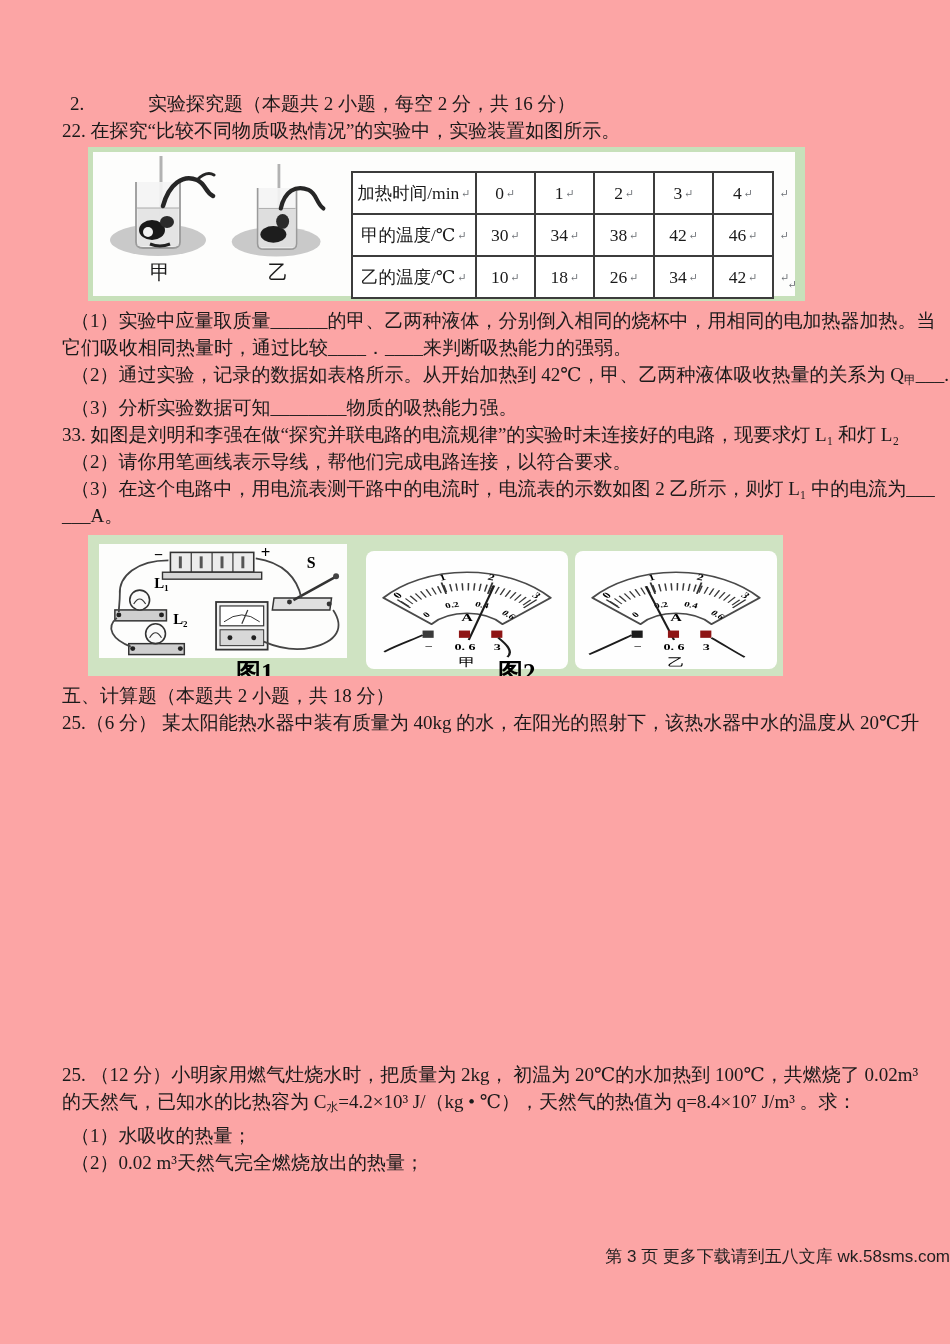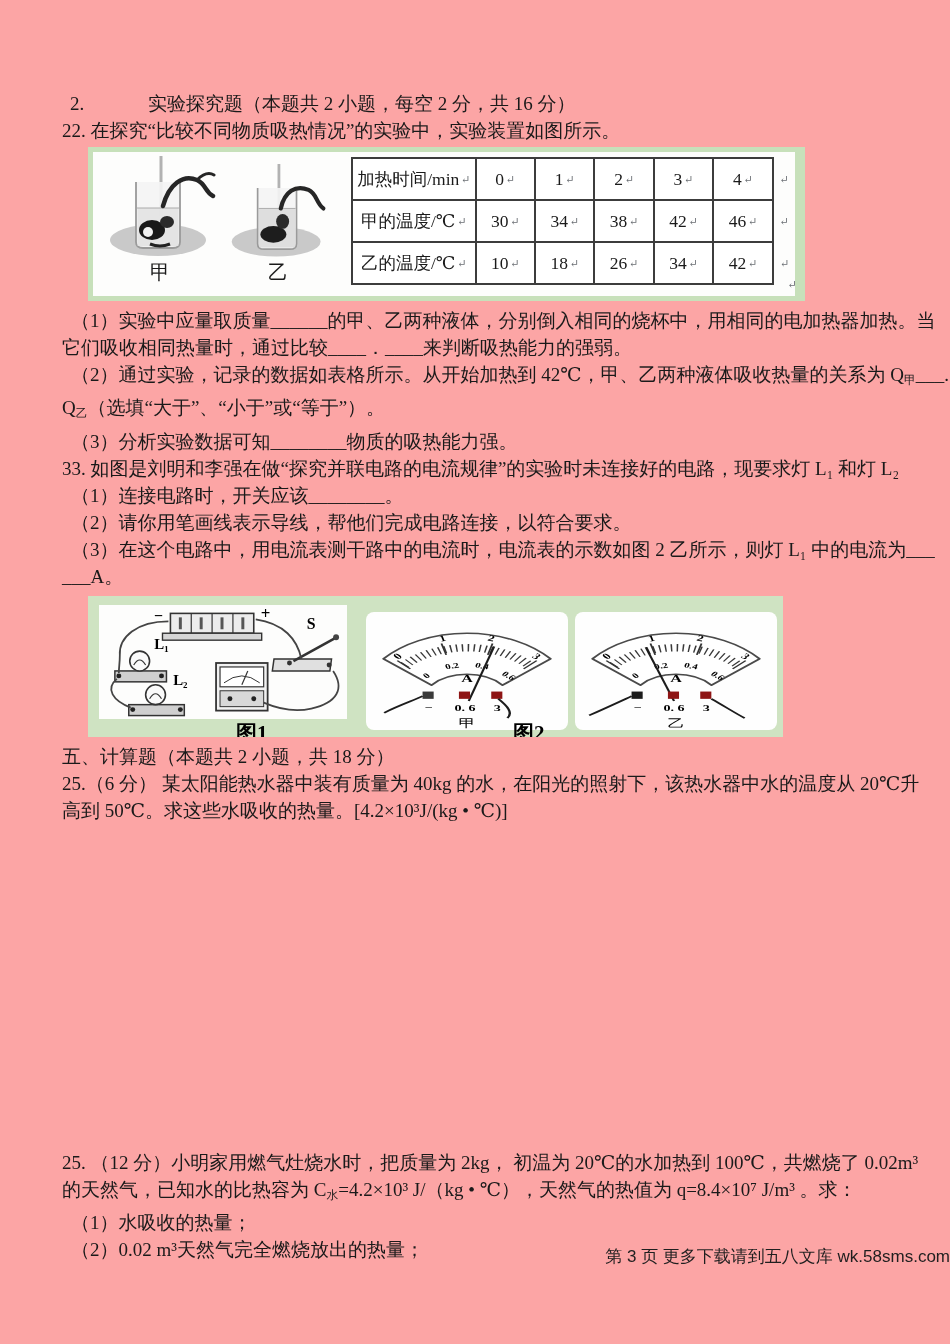--- a/index.html
+++ b/index.html
@@ -13,40 +13,40 @@
   .h-num{display:inline-block;margin-left:8px;width:78px;}
 
   
   .fig1{position:relative;width:702px;height:144px;margin:3px 0 6px 26px;
         border:5px solid #c7e0ba;border-right-width:10px;background:#fdfdfc;
         display:flex;align-items:flex-start;}
   .beakers{display:flex;align-items:flex-end;padding:4px 0 0 8px;}
   .beaker-fig{width:118px;text-align:center;line-height:1;}
   .beaker-fig svg{display:block;margin:0 auto;}
   .beaker-label{font-size:20px;margin-top:-2px;}
-  .ttable{border-collapse:collapse;margin:5px 0 0 14px;}
+  .ttable{border-collapse:collapse;margin:19px 0 0 14px;}
   .ttable td{border:2px solid #3c3c3c;text-align:center;font-size:17.5px;
              height:40px;padding:0 2px;background:#fff;}
   .ttable td.hcol{width:158px;}
   .ttable td.vcol{width:71px;}
   .ttable td.markcol{border:none;background:transparent;width:18px;}
   .pmark{font-size:11px;color:#6b6f74;vertical-align:2px;padding-left:2px;}
   .fig1-endmark{position:absolute;right:-2px;bottom:-2px;font-size:11px;color:#6b6f74;}
 
   
   .fig2{position:relative;width:695px;height:141px;margin:6px 0 6px 26px;
         background:#cfe3c2;overflow:hidden;}
   .circuit-panel{position:absolute;left:11px;top:9px;width:248px;height:114px;background:#fdfdfc;}
   .meters{position:absolute;left:278px;top:16px;display:flex;gap:7px;}
   .meter{width:202px;height:118px;background:#fefefe;border-radius:8px;position:relative;}
   .meter svg{display:block;}
-  .figcap{position:absolute;bottom:-10px;font-weight:bold;font-size:21px;color:#000;
+  .figcap{position:absolute;bottom:-10px;font-weight:bold;font-size:25px;color:#000;
           font-family:"Liberation Serif","DejaVu Serif",serif;}
   .cap1{left:148px;}
-  .cap2{left:425px;}
+  .cap2{left:410px;}
 
   .blank-gap{height:325px;}
 
   .footer{position:absolute;left:0;top:1243px;width:950px;text-align:right;
           font-family:"Liberation Sans","DejaVu Sans",sans-serif;font-size:17px;color:#1f1f1f;}
 </style>
 </head>
 <body>
 
 <div id="page">
@@ -119,25 +119,23 @@
           <td class="markcol"><span class="pmark">↵</span></td>
         </tr>
       </tbody>
         </table>
       <span class="fig1-endmark">↵</span>
     </div>
 
     <div class="line indent">（1）实验中应量取质量______的甲、乙两种液体，分别倒入相同的烧杯中，用相同的电加热器加热。当</div>
     <div class="line">它们吸收相同热量时，通过比较____．____来判断吸热能力的强弱。</div>
     <div class="line indent"><span class="seg-n">（2）通过实验，记录的数据如表格所示。从开始加热到 42℃，甲、乙两种液体吸收热量的关系为 Q</span><span class="seg-sub">甲</span><span class="seg-n">___.</span></div>
-    <div class="line"><span class="seg-n">Q</span><span class="seg-sub">乙</span><span class="seg-n">（选填“大于”、“小于”或“等于”）。</span></div>
     <div class="line indent">（3）分析实验数据可知________物质的吸热能力强。</div>
 
     <div class="line">33. 如图是刘明和李强在做“探究并联电路的电流规律”的实验时未连接好的电路，现要求灯 L₁ 和灯 L₂</div>
-    <div class="line indent">（1）连接电路时，开关应该________。</div>
     <div class="line indent">（2）请你用笔画线表示导线，帮他们完成电路连接，以符合要求。</div>
     <div class="line indent">（3）在这个电路中，用电流表测干路中的电流时，电流表的示数如图 2 乙所示，则灯 L₁ 中的电流为___</div>
     <div class="line">___A。</div>
 
     <div class="fig2">
       <div class="circuit-panel">
         <svg width="248" height="114" viewBox="0 0 250 114">
 
           <rect x="72" y="8" width="84" height="20" fill="#ececec" stroke="#333" stroke-width="1.6"></rect>
           <line x1="93" y1="8" x2="93" y2="28" stroke="#333" stroke-width="1.2"></line>
@@ -249,21 +247,20 @@
           </svg>
         </div>
       </div>
 
       <div class="figcap cap1">图1</div>
       <div class="figcap cap2">图2</div>
     </div>
 
     <div class="line">五、计算题（本题共 2 小题，共 18 分）</div>
     <div class="line">25.（6 分） 某太阳能热水器中装有质量为 40kg 的水，在阳光的照射下，该热水器中水的温度从 20℃升</div>
-    <div class="line">高到 50℃。求这些水吸收的热量。[4.2×10³J/(kg • ℃)]</div>
 
     <div class="blank-gap"></div>
 
     <div class="line">25. （12 分）小明家用燃气灶烧水时，把质量为 2kg， 初温为 20℃的水加热到 100℃，共燃烧了 0.02m³</div>
     <div class="line"><span class="seg-n">的天然气，已知水的比热容为 C</span><span class="seg-sub">水</span><span class="seg-n">=4.2×10³ J/（kg • ℃），天然气的热值为 q=8.4×10⁷ J/m³ 。求：</span></div>
     <div class="line indent">（1）水吸收的热量；</div>
     <div class="line indent">（2）0.02 m³天然气完全燃烧放出的热量；</div>
   </div>
 
   <div class="footer">第 3 页 更多下载请到五八文库 wk.58sms.com</div>

